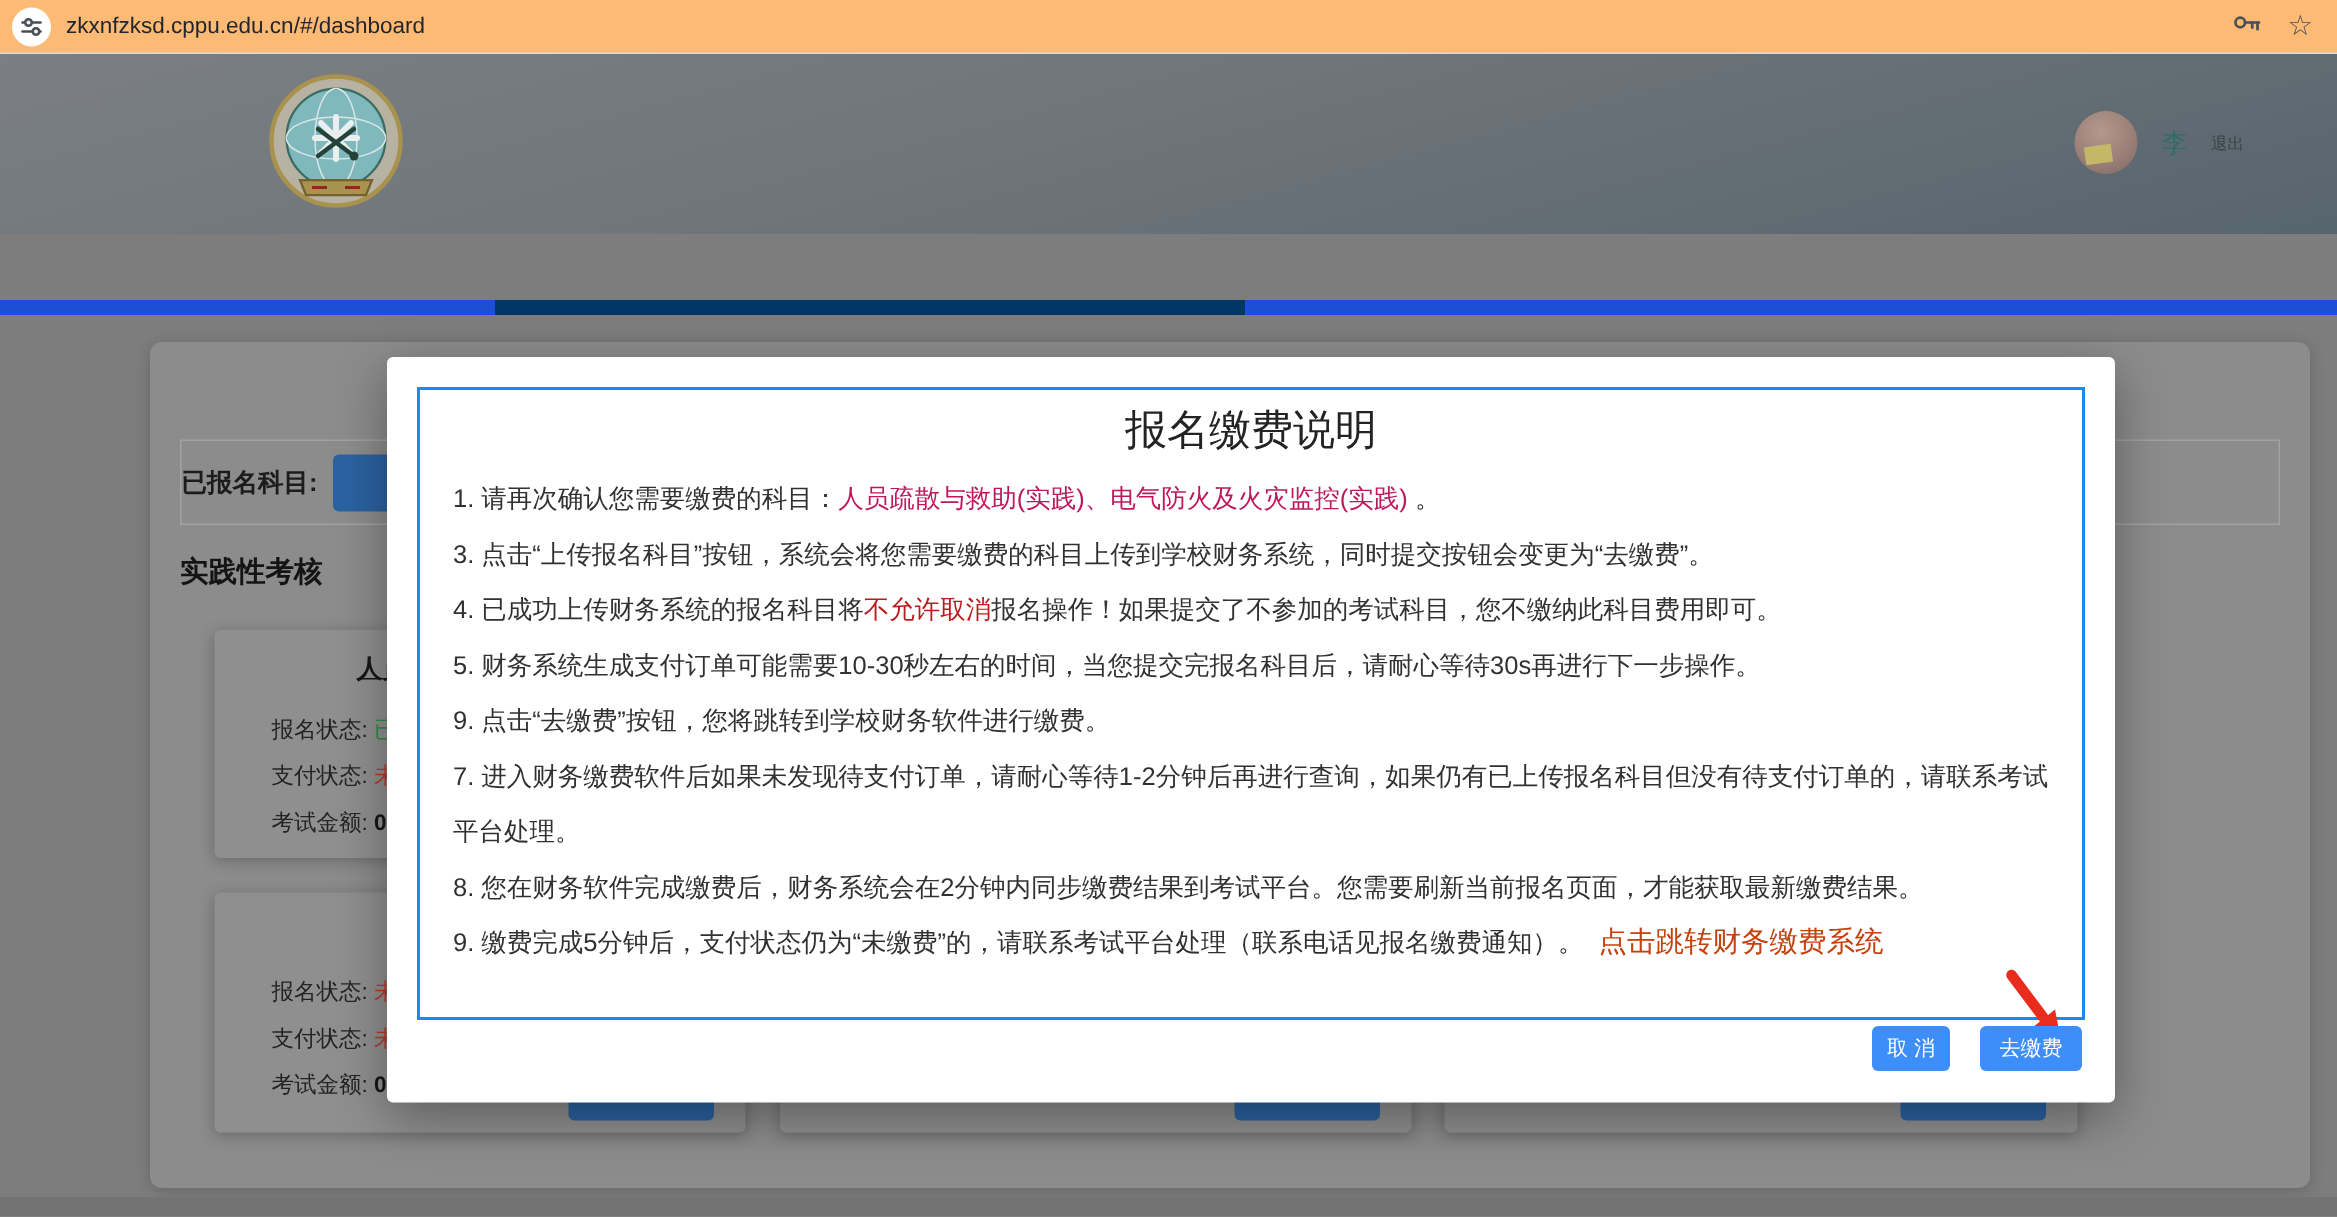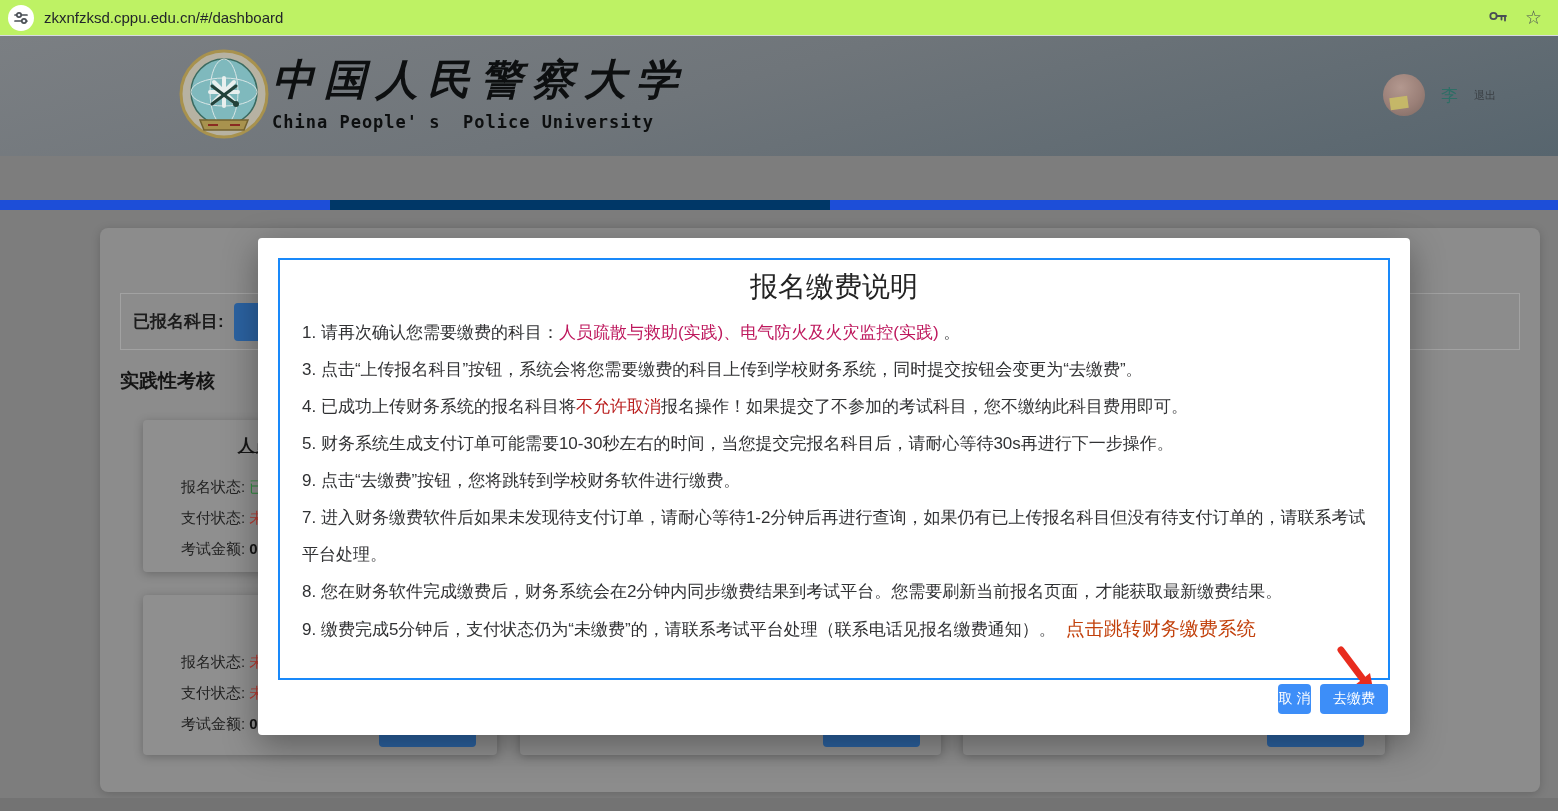--- a/index.html
+++ b/index.html
@@ -1,20 +1,20 @@
 <!DOCTYPE html>
 <html><head>
 <meta charset="utf-8">
 <style>
   * { margin:0; padding:0; box-sizing:border-box; }
   html,body { width:1558px; height:811px; font-family:"Liberation Sans","DejaVu Sans",sans-serif; }
   body { position:relative; overflow:hidden; background:#7d7d7d; }
 
   
-  .urlbar { position:absolute; left:0; top:0; width:1558px; height:36px; background:#bef264; border-bottom:1px solid #d8dbe3; display:flex; align-items:center; }
+  .urlbar { position:absolute; left:0; top:0; width:1558px; height:36px; background:#fdba74; border-bottom:1px solid #d8dbe3; display:flex; align-items:center; }
   .urlbar .chip { width:26px; height:26px; border-radius:50%; background:#ffffff; display:flex; align-items:center; justify-content:center; margin-left:8px; }
   .urlbar .url { margin-left:10px; font-size:15px; color:#23262b; flex:1; }
   .urlbar .right-icons { display:flex; align-items:center; gap:16px; margin-right:16px; }
   .star-glyph { font-size:19px; color:#4a4f55; line-height:1; }
 
   
   .app-header { position:absolute; left:0; top:36px; width:1558px; height:120px;
     background:linear-gradient(165deg,#7b7f83 0%,#6f757a 45%,#57656e 100%); }
   .emblem { position:absolute; left:178px; top:12px; width:92px; height:92px; }
   .brand { position:absolute; left:272px; top:16px; }
@@ -33,21 +33,21 @@
   .nav-tab.active { background:#003767; color:#b9c1c9; }
   .tab-home { left:330px; width:500px; }
   .tab-personal { left:833px; width:500px;text-decoration:underline; }
 
   
   .content { position:absolute; left:0; top:210px; width:1558px; height:601px; background:#7d7d7d; }
   .container { position:absolute; left:100px; top:18px; width:1440px; height:564px; background:#8c8c8c; border-radius:8px; box-shadow:0 2px 10px rgba(0,0,0,.18); }
   .bottom-strip { position:absolute; left:0; top:588px; width:1558px; height:13px; background:#737373; }
 
   .regbox { position:absolute; left:20px; top:65px; width:1400px; height:57px; border:1px solid #a2a2a2; display:flex; align-items:center; }
-  .regbox-label { margin-left:12px; font-size:17px; font-weight:bold; color:#1c1c1c; }
+  .regbox-label { font-size:17px; font-weight:bold; color:#1c1c1c; }
   .reg-badge { margin-left:10px; width:112px; height:38px; background:#2b62a1; border-radius:4px; }
   .section-title { position:absolute; left:20px; top:140px; font-size:19px; font-weight:bold; color:#141414; }
 
   .card { position:absolute; background:#8f8f8f; border-radius:4px; box-shadow:0 2px 10px rgba(0,0,0,.25); }
   .card-title { text-align:center; padding-top:14px; font-size:17px; font-weight:bold; color:#161616; text-decoration:underline; cursor:pointer; }
   .card-rows { margin:14px 0 0 38px; }
   .card-row { font-size:15px; color:#232323; line-height:31px; }
   .v-green { color:#2e8b3e; }
   .v-red { color:#b53a31; }
   .v-bold { color:#161616; font-weight:bold; }
@@ -55,21 +55,21 @@
 
   
   .modal { position:absolute; left:258px; top:238px; width:1152px; height:497px; background:#ffffff; border-radius:4px; box-shadow:0 10px 34px rgba(0,0,0,.35); }
   .notice-box { position:absolute; left:20px; top:20px; width:1112px; height:422px; border:2px solid #1989fa; padding:0 22px; }
   .notice-title { text-align:center; font-size:28px; font-weight:500; color:#232323; margin-top:8px; margin-bottom:8px; }
   .m-item { font-size:17px; color:#303133; line-height:37px; }
   .seg-orange { color:#be185d; }
   .seg-red { color:#b91c1c; }
   .red-link { color:#c2410c; font-size:19px; margin-left:10px; cursor:pointer; }
   .modal-btn { position:absolute; top:446px; height:30px; border:none; border-radius:4px; background:#3d8ef8; color:#ffffff; font-size:14px; cursor:pointer; font-family:inherit; }
-  .btn-cancel { left:1020px; width:33px; }
+  .btn-cancel { left:990px; width:52px; }
   .btn-pay { left:1062px; width:68px; }
   .red-arrow { position:absolute; left:1078px; top:408px; width:44px; height:50px; }
 </style>
 </head>
 <body>
 
 <div class="urlbar">
   <span class="chip">
     <svg width="16" height="16" viewBox="0 0 16 16" fill="none" stroke="#4a4f55" stroke-width="1.7" stroke-linecap="round">
       <line x1="2" y1="5" x2="14" y2="5"></line>
@@ -108,24 +108,20 @@
       <g stroke="#23423a" stroke-width="3" stroke-linecap="round">
         <line x1="34" y1="38" x2="58" y2="56"></line>
           <line x1="58" y1="38" x2="34" y2="56"></line>
       </g>
       <circle cx="58" cy="56" r="3" fill="#23423a"></circle>
       <path d="M22 72 L70 72 L66 82 L26 82 Z" fill="#a8924e" stroke="#73622f" stroke-width="1.5"></path>
       <line x1="30" y1="77" x2="40" y2="77" stroke="#8a2a22" stroke-width="2"></line>
       <line x1="52" y1="77" x2="62" y2="77" stroke="#8a2a22" stroke-width="2"></line>
     </svg>
   </span>
-  <div class="brand">
-    <div class="brand-cn">中国人民警察大学</div>
-    <div class="brand-en">China People' s  Police University</div>
-  </div>
   <div class="user-area">
     <span class="avatar">
         <span class="patch"></span>
       </span>
     <span class="user-name">李</span>
     <span class="logout">退出</span>
   </div>
 </div>
 
 <div class="nav">

